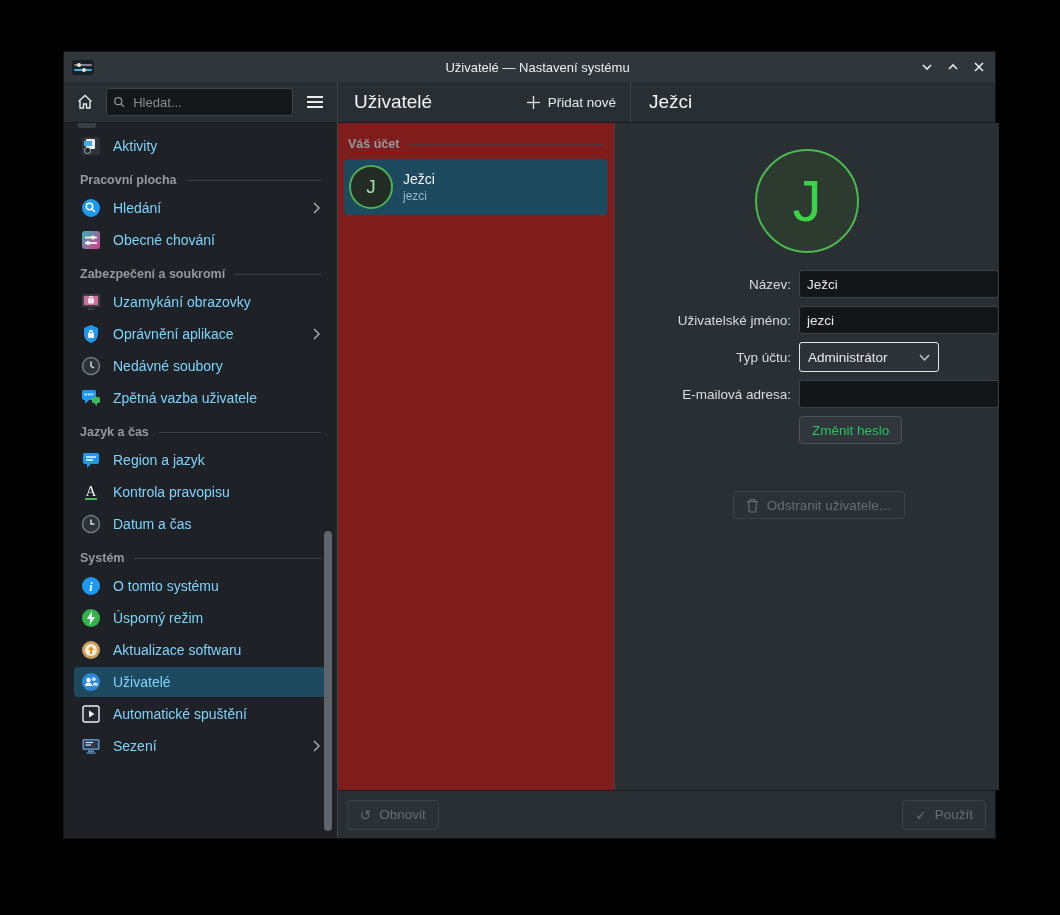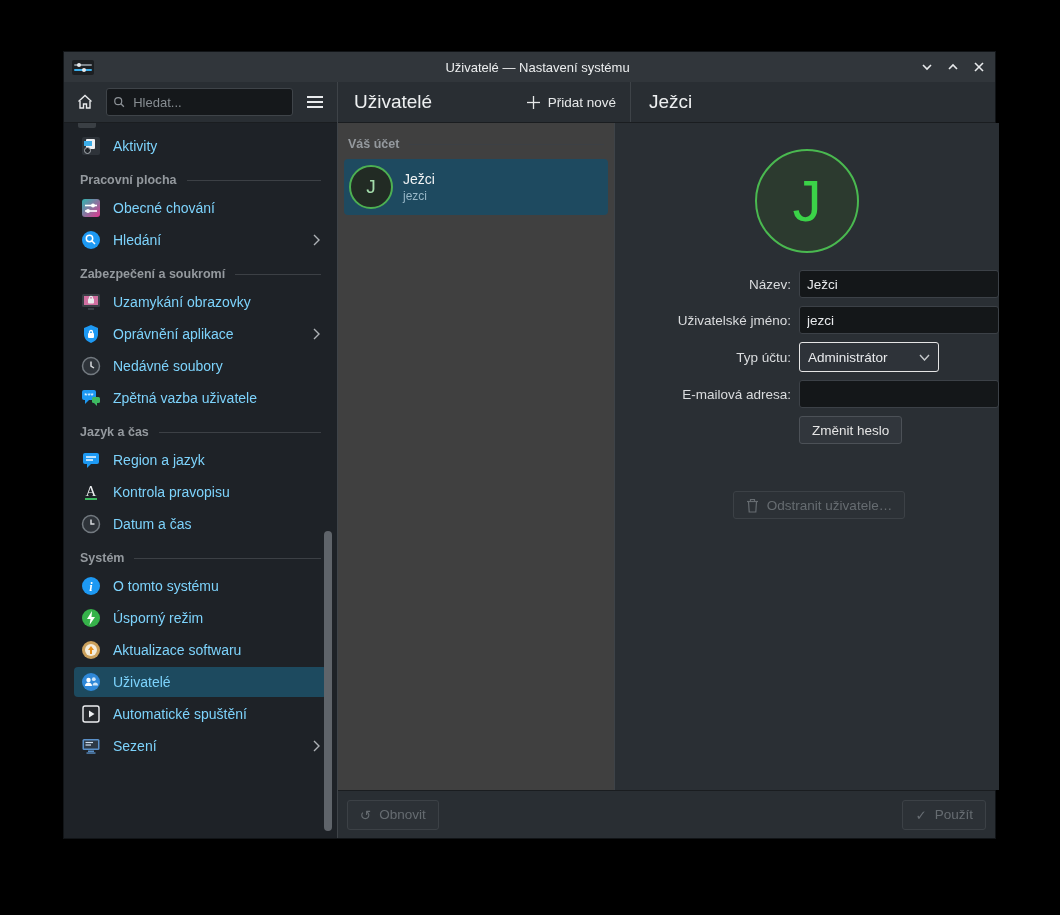--- a/index.html
+++ b/index.html
@@ -74,21 +74,21 @@
   .headers-row{height:40px;flex:0 0 auto;display:flex;background:#292e33;border-bottom:1px solid #1a1d20;}
   .list-header{width:268px;flex:0 0 auto;display:flex;align-items:center;padding:0 8px 0 16px;}
   .detail-header{flex:1;display:flex;align-items:center;padding-left:18px;}
   .panel-title{font-size:19px;color:#eef0f1;font-weight:400;}
   .add-new-btn{
     margin-left:auto;display:flex;align-items:center;gap:7px;font-size:13.5px;color:#e6e8e9;
     padding:5px 6px;border-radius:3px;cursor:pointer;
   }
   .content-row{flex:1;display:flex;min-height:0;}
   
-  .user-list{width:268px;flex:0 0 auto;background:#404040;padding:6px 4px;}
+  .user-list{width:268px;flex:0 0 auto;background:#7f1d1d;padding:6px 4px;}
   .list-section{
     display:flex;align-items:center;gap:10px;margin:8px 6px 8px 6px;
     font-size:12.5px;font-weight:bold;color:#94999e;
   }
   .list-section .rule{flex:1;border-top:1px solid #3c4045;}
   .user-row{
     display:flex;align-items:center;gap:10px;height:56px;margin:0 2px;padding:0 5px;
     border-radius:4px;cursor:pointer;
   }
   .user-row.selected{background:#1e4a60;}
@@ -115,21 +115,21 @@
   }
   .combo{
     height:28px;width:122px;background:#2e3339;border:1px solid #e5e5e5;border-radius:3px;
     display:flex;align-items:center;padding:0 8px;gap:8px;font-size:13.5px;color:#e8eaec;cursor:pointer;
     justify-self:start;
   }
   .combo .chev-dn{margin-left:auto;display:flex;}
   .btn{
     display:inline-flex;align-items:center;justify-content:center;gap:8px;
     height:28px;padding:0 12px;border-radius:3px;font-size:13.5px;cursor:pointer;
-    background:#31363c;border:1px solid #4c5157;color:#e5e5e5;justify-self:start;
+    background:#31363c;border:1px solid #4c5157;color:#22c55e;justify-self:start;
   }
   .btn.disabled{background:#2c3136;border-color:#3c4146;color:#666c71;cursor:default;}
   .delete-wrap{margin-top:47px;margin-left:24px;}
   
   .footer{
     height:47px;flex:0 0 auto;background:#292e33;border-top:1px solid #1a1d20;
     display:flex;align-items:center;padding:0 9px;
   }
   .footer .btn{height:30px;}
   .footer .spacer{flex:1;}
@@ -207,55 +207,55 @@
                 <rect x="3" y="5" width="8" height="5" fill="#3daee9"></rect>
                 <circle cx="6.5" cy="14.5" r="3" fill="#21252a" stroke="#aab0b5" stroke-width="1"></circle>
               </svg>
           </span>
           <span>Aktivity</span>
         </div>
 
         <div class="side-section">
           <span>Pracovní plocha</span>
             <span class="rule"></span>
+        </div>
+
+        <div class="side-item">
+          <span class="icn">
+            <svg width="20" height="20" viewBox="0 0 20 20">
+                <circle cx="10" cy="10" r="9" fill="#1d99f3"></circle>
+                <circle cx="8.5" cy="8.5" r="3.2" fill="none" stroke="#fff" stroke-width="1.5"></circle>
+                <line x1="11" y1="11" x2="14" y2="14" stroke="#fff" stroke-width="1.5"></line>
+              </svg>
+          </span>
+          <span>Hledání</span>
+          <span class="chev">
+            <svg width="9" height="14" viewBox="0 0 9 14" fill="none" stroke="#aeb2b6" stroke-width="1.4">
+                <polyline points="2,2 7,7 2,12"></polyline>
+              </svg>
+          </span>
         </div>
 
         <div class="side-item">
           <span class="icn">
             <svg width="20" height="20" viewBox="0 0 20 20">
                 <defs>
                   <linearGradient id="gb" x1="0" y1="0" x2="1" y2="1">
                     <stop offset="0" stop-color="#2fb5b0"></stop>
                     <stop offset="1" stop-color="#e0368f"></stop>
                   </linearGradient>
                 </defs>
                 <rect x="1" y="1" width="18" height="18" rx="3" fill="url(#gb)"></rect>
                 <line x1="4" y1="7.5" x2="16" y2="7.5" stroke="#fff" stroke-width="1.6"></line>
                 <circle cx="12" cy="7.5" r="2" fill="#fff"></circle>
                 <line x1="4" y1="13" x2="16" y2="13" stroke="#fff" stroke-width="1.6"></line>
                 <circle cx="7" cy="13" r="2" fill="#fff"></circle>
               </svg>
           </span>
           <span>Obecné chování</span>
-        </div>
-
-        <div class="side-item">
-          <span class="icn">
-            <svg width="20" height="20" viewBox="0 0 20 20">
-                <circle cx="10" cy="10" r="9" fill="#1d99f3"></circle>
-                <circle cx="8.5" cy="8.5" r="3.2" fill="none" stroke="#fff" stroke-width="1.5"></circle>
-                <line x1="11" y1="11" x2="14" y2="14" stroke="#fff" stroke-width="1.5"></line>
-              </svg>
-          </span>
-          <span>Hledání</span>
-          <span class="chev">
-            <svg width="9" height="14" viewBox="0 0 9 14" fill="none" stroke="#aeb2b6" stroke-width="1.4">
-                <polyline points="2,2 7,7 2,12"></polyline>
-              </svg>
-          </span>
         </div>
 
         <div class="side-section">
           <span>Zabezpečení a soukromí</span>
             <span class="rule"></span>
         </div>
 
         <div class="side-item">
           <span class="icn">
             <svg width="20" height="20" viewBox="0 0 20 20">

